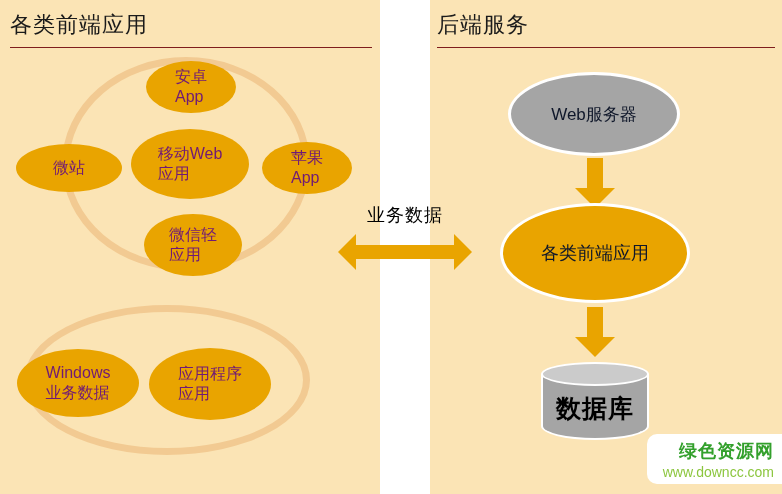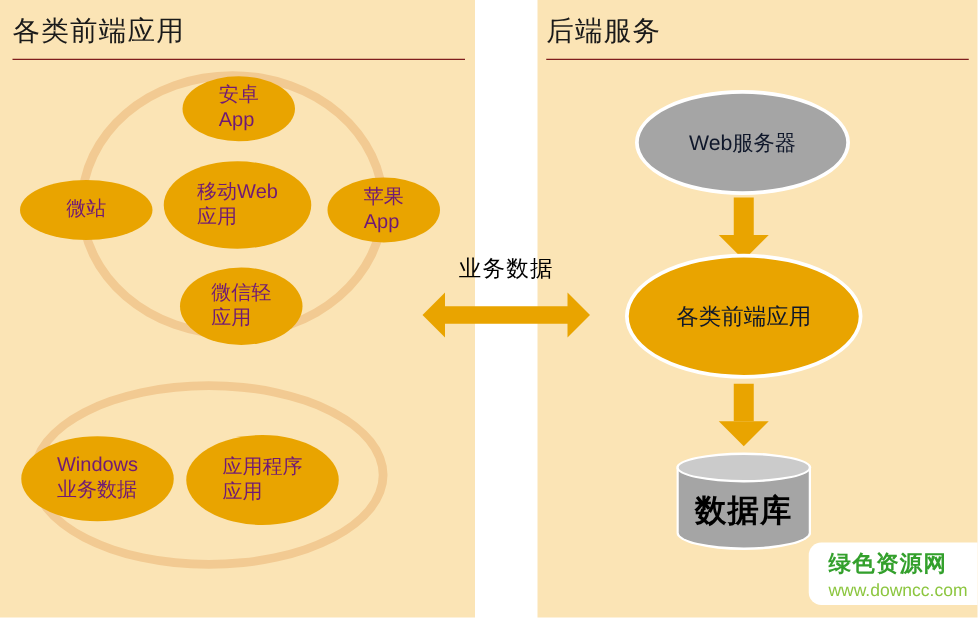--- a/index.html
+++ b/index.html
@@ -135,21 +135,21 @@
     font-weight: bold;
     z-index: 3;
     letter-spacing: 1px;
   }
 
   .watermark {
     position: absolute; right: 0; bottom: 10px;
     background: #ffffff;
     border-radius: 10px 0 0 10px;
     padding: 5px 8px 4px 16px;
-    text-align: left;
+    text-align: right;
     z-index: 5;
   }
   .wm-name { color: var(--wm-green, #33A02C); font-size: 18px; font-weight: bold; letter-spacing: 1px; }
   .wm-url  { color: var(--wm-url-green, #8CC63F); font-size: 14px; margin-top: 1px; }
 </style>
 </head>
 <body>
 
 <div class="panel" id="panel-left"></div>
 <div class="panel" id="panel-right"></div>

